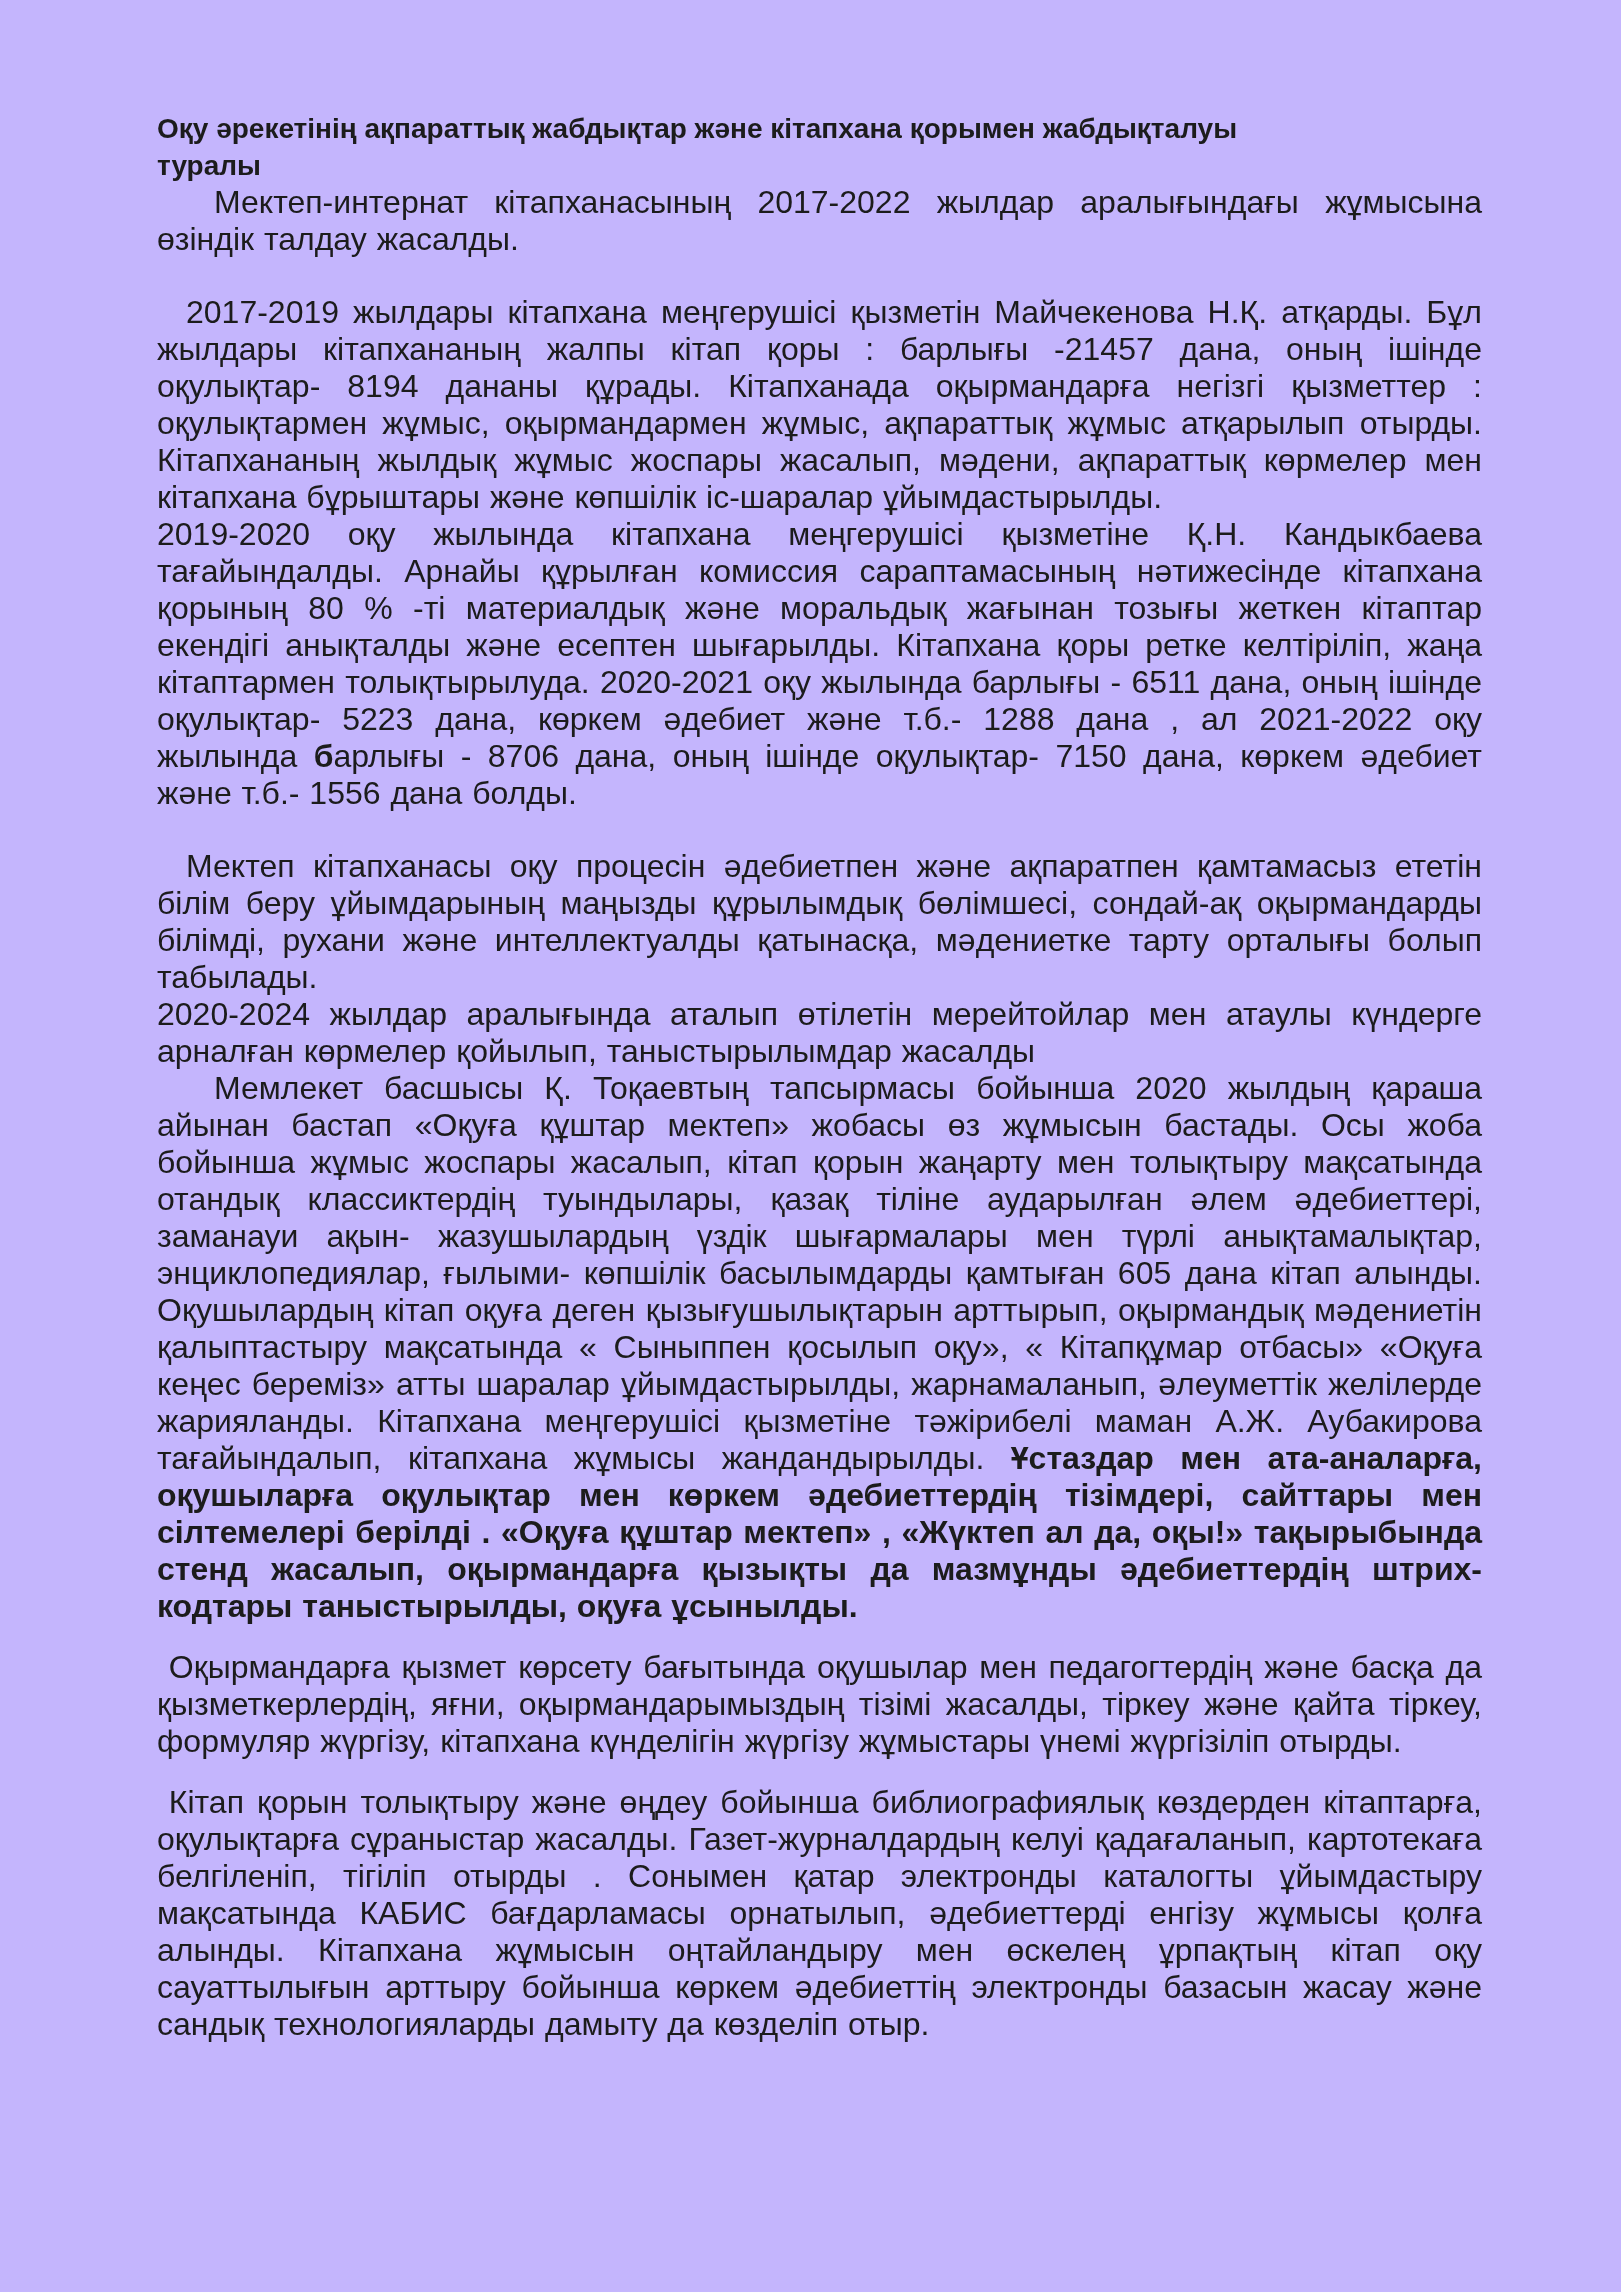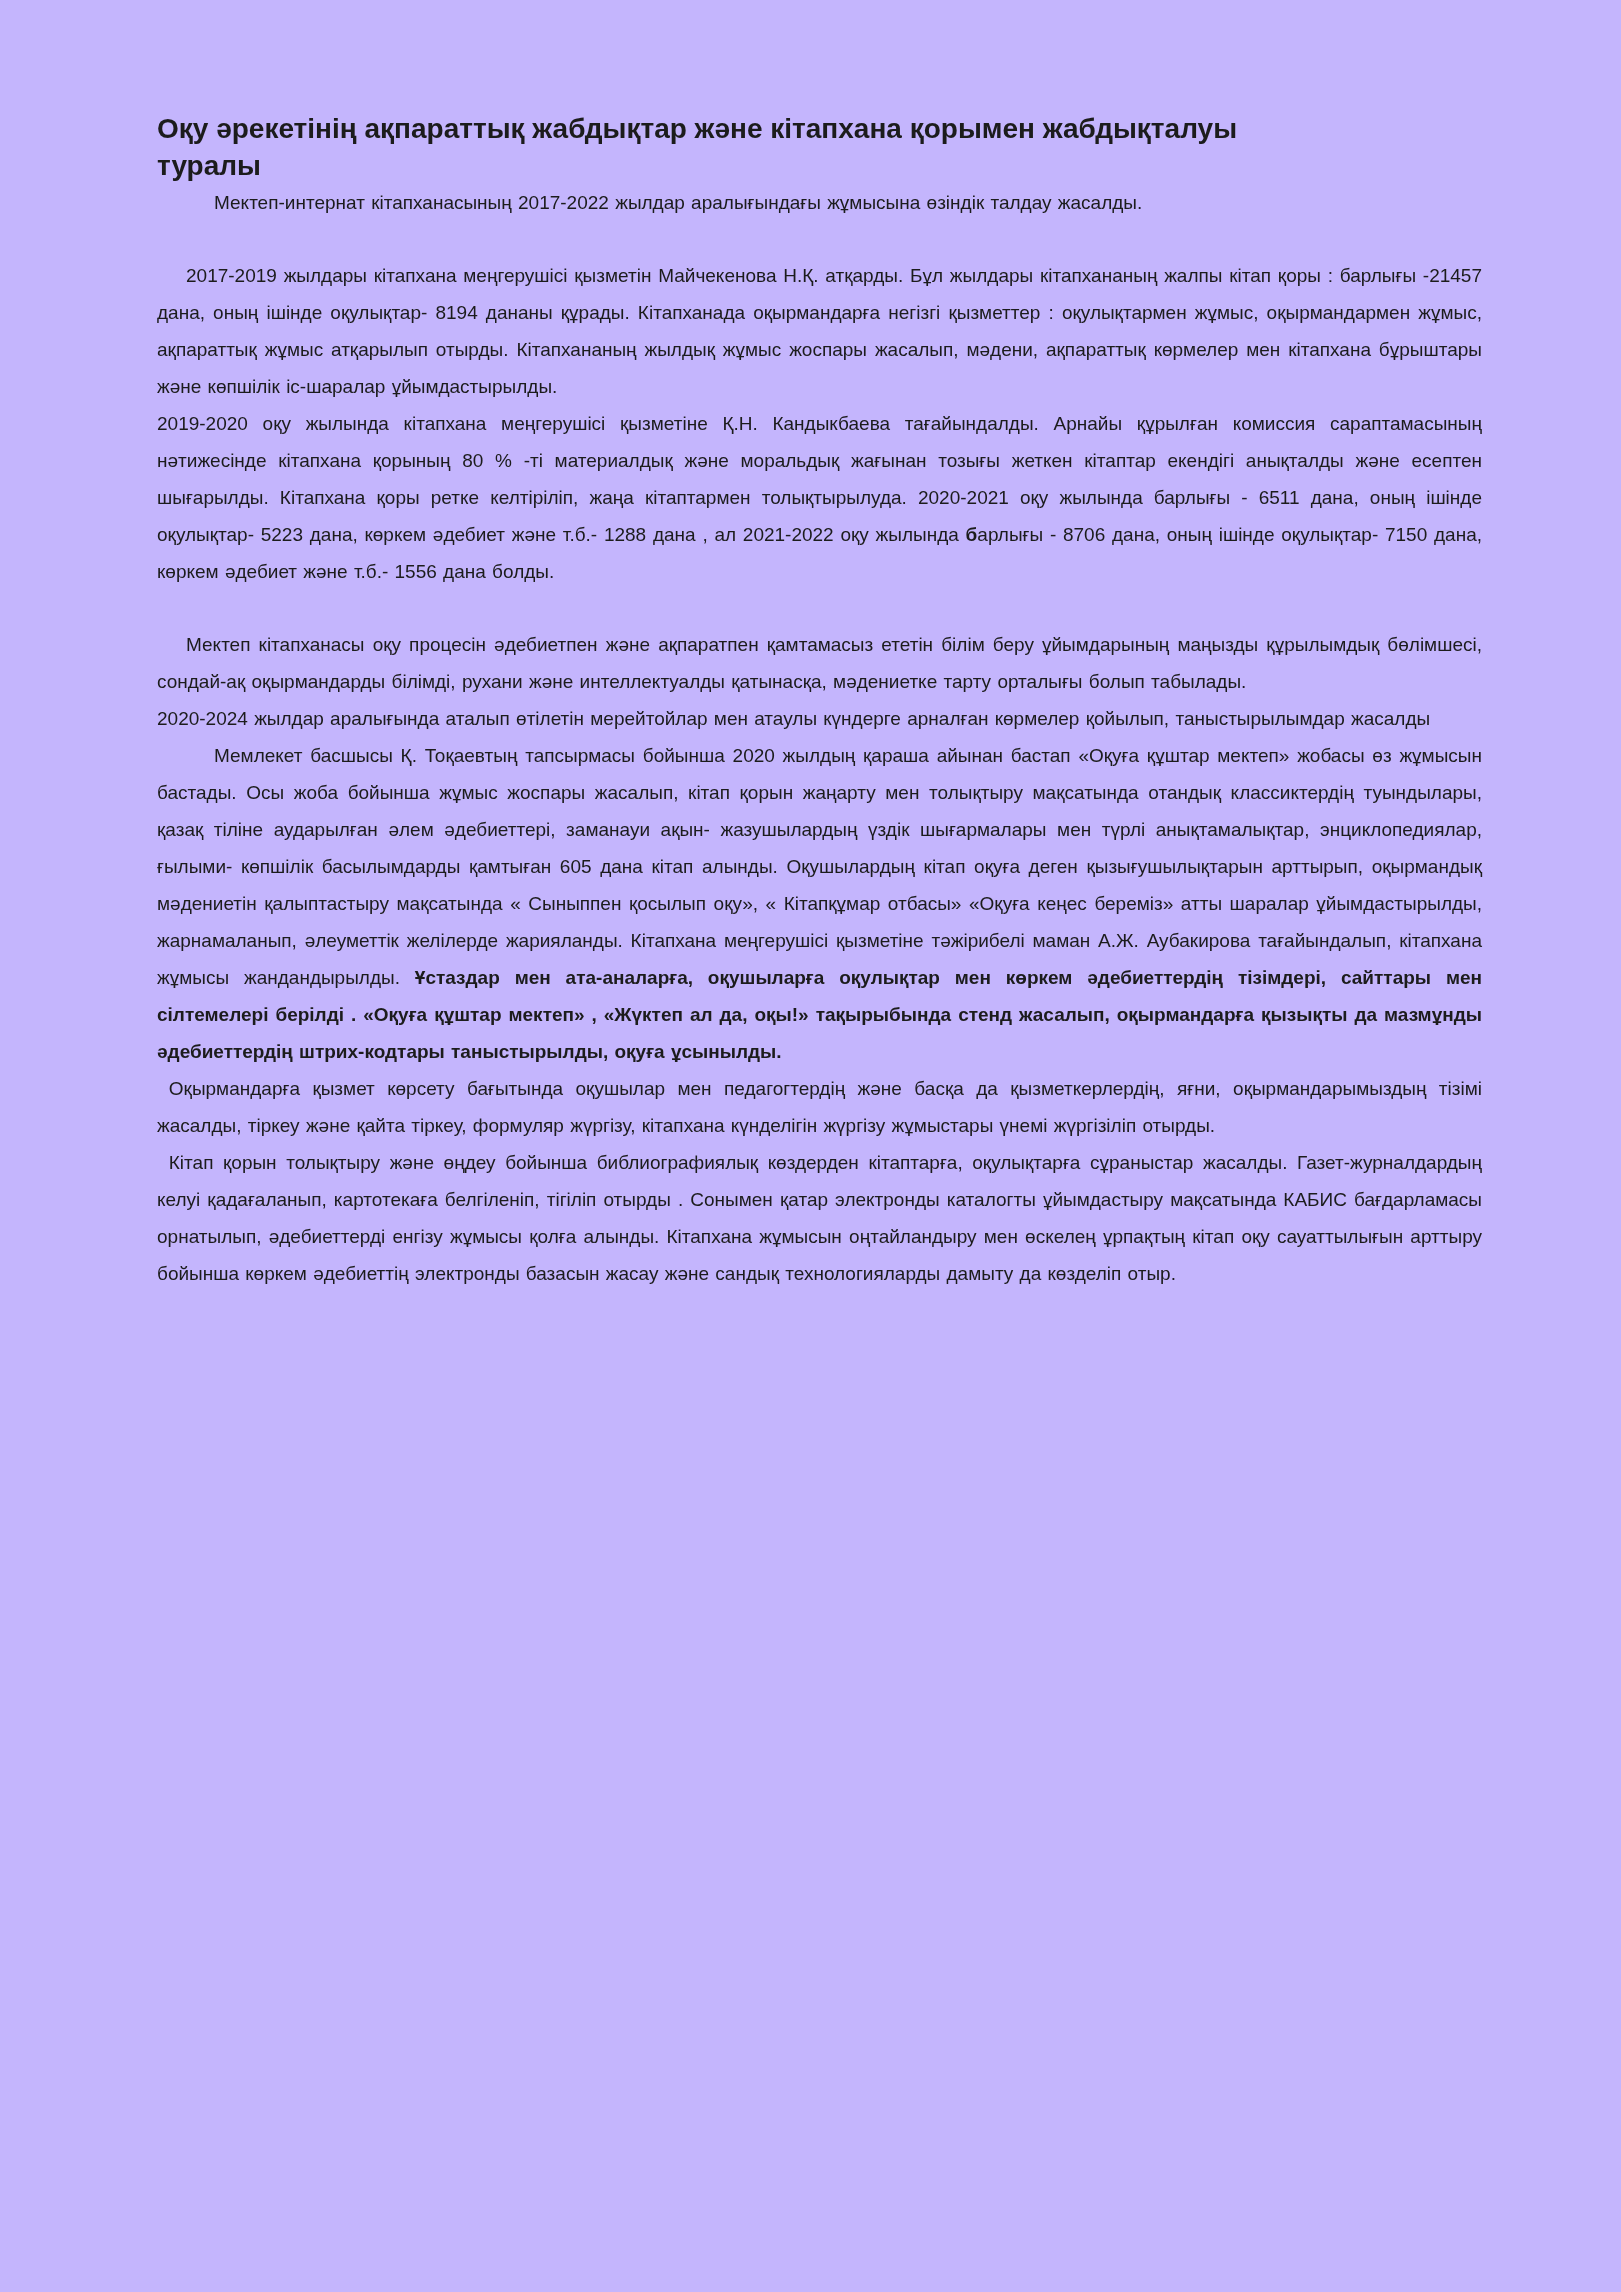--- a/index.html
+++ b/index.html
@@ -25,28 +25,28 @@
   .title {
     margin: 0;
     font-size: 28px;
     line-height: 37px;
     font-weight: bold;
     text-align: left;
     white-space: pre-line; 
   }
   .para {
     margin: 0;
-    font-size: 19px;
+    font-size: 32px;
     line-height: 37px;
     text-align: justify;
     word-spacing: 1px;
   }
   .para .run-bold { font-weight: bold; }
   .ind-none   { text-indent: 0; }
-  .ind-small  { text-indent: 11.8px; }
+  .ind-small  { text-indent: 11.8px; margin-top: 24px; }
   .ind-medium { text-indent: 29px; margin-top: 36px; }
   .ind-large  { text-indent: 57px; }
 </style>
 </head>
 <body>
 
 <div class="page">
   <div class="content">
     <h1 class="title">Оқу әрекетінің ақпараттық жабдықтар және кітапхана қорымен жабдықталуы
 туралы</h1>

